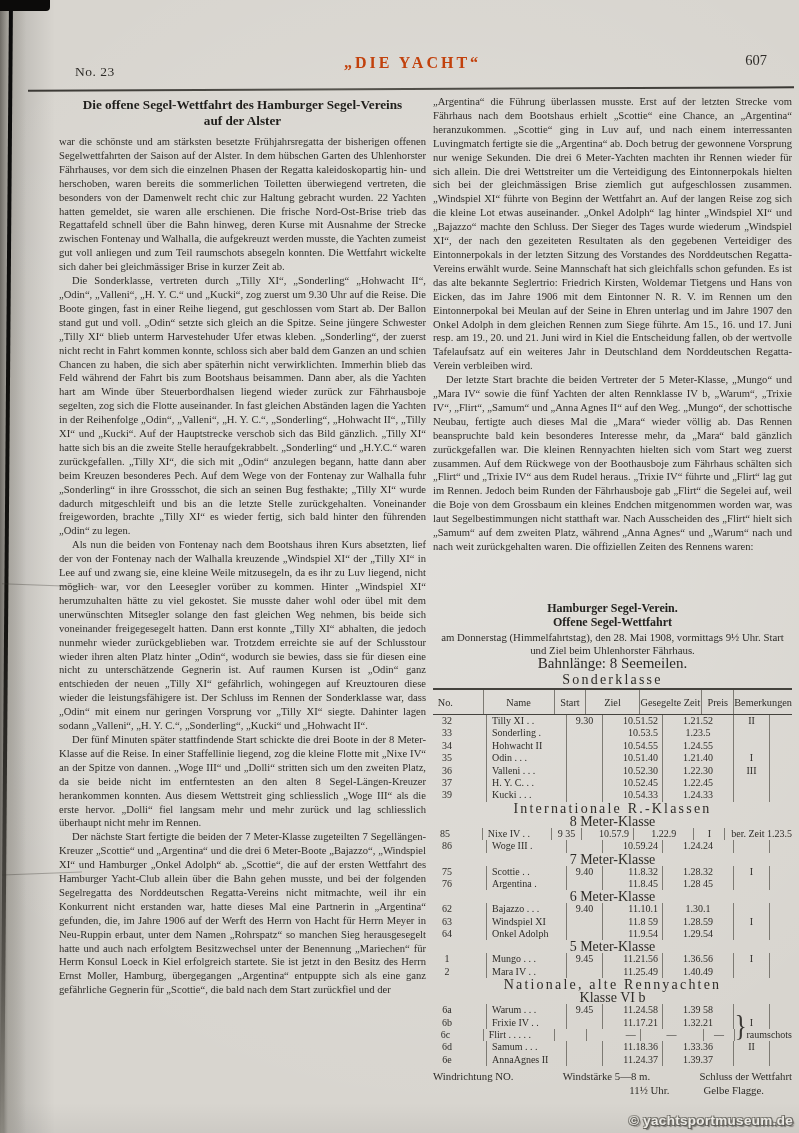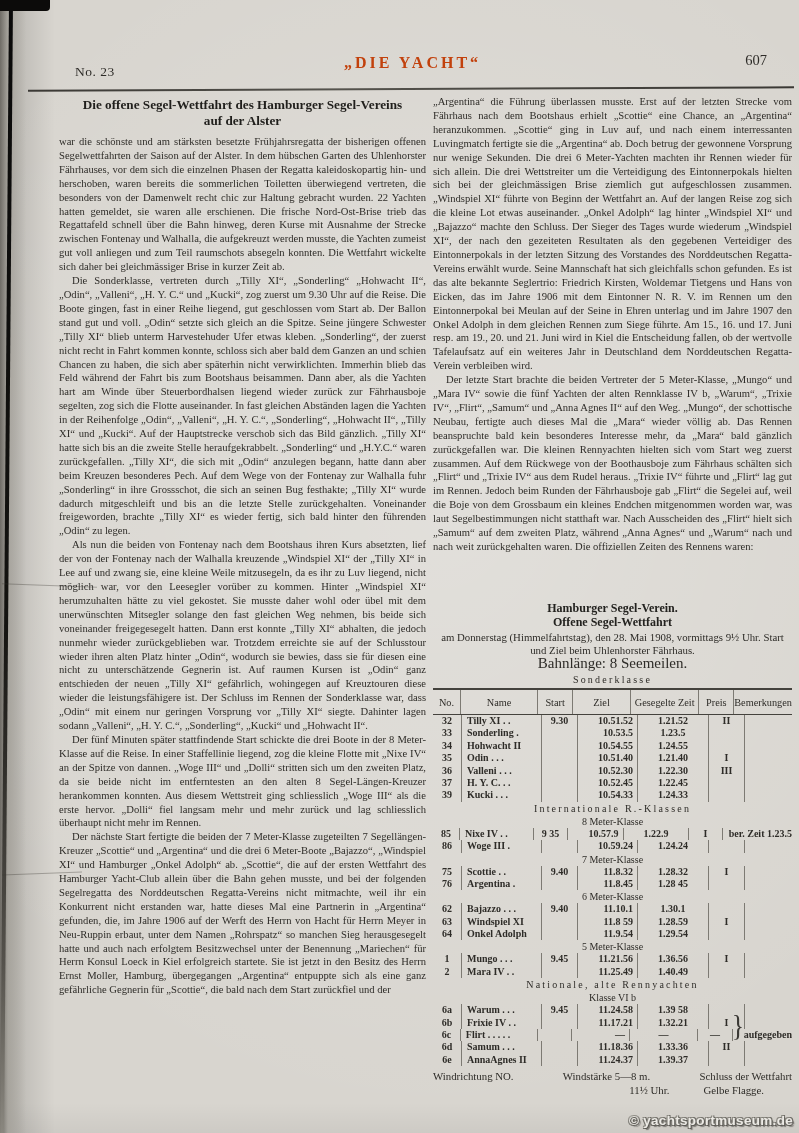--- a/index.html
+++ b/index.html
@@ -54,33 +54,33 @@
   
   .results{position:absolute;left:433px;top:601px;width:359px;}
   .r-head1,.r-head2{text-align:center;font-weight:bold;font-size:12px;line-height:14px;color:#23221f;margin:0;}
   .r-date{text-align:center;font-size:10.8px;line-height:13px;margin:2px 0 0 0;}
   .r-course{text-align:center;font-size:15px;line-height:13px;margin:0;}
   .r-class1{text-align:center;font-size:10.2px;letter-spacing:2.5px;margin:3px 0 2px 0;}
 
   .rtable{width:359px;font-size:10px;}
   .thead{display:flex;border-top:2px solid #44423d;border-bottom:1px solid #44423d;
     font-size:10.3px;height:24px;align-items:center;}
-  .trow{display:flex;line-height:12.4px;height:12.4px;align-items:center;font-weight:bold;}
+  .trow{display:flex;line-height:12.4px;height:12.4px;align-items:center;}
   .tc{box-sizing:border-box;overflow:visible;white-space:nowrap;height:100%;display:flex;align-items:center;}
   .tc-no{width:28px;justify-content:center;}
-  .tc-name{width:80px;padding-left:5px;}
+  .tc-name{width:80px;padding-left:5px;margin-left:25px;}
   .tc-start{width:36px;justify-content:center;}
   .tc-ziel{width:60px;justify-content:flex-end;padding-right:4px;}
   .tc-zeit{width:71px;justify-content:center;}
   .tc-preis{width:36px;justify-content:center;}
   .tc-bem{flex:1;padding-left:6px;}
   .trow .tc + .tc, .thead .tc + .tc{border-left:1px solid #7d7a73;}
   .thead .tc{justify-content:center;padding:0;}
   .thead .tc-name,.thead .tc-bem{justify-content:center;padding-left:0;}
-  .tsection{text-align:center;font-size:10px;line-height:13px;height:13px;}
+  .tsection{text-align:center;font-size:14px;line-height:13px;height:13px;}
   .tsection.spaced{letter-spacing:2.2px;}
   .tc-bem.brace{position:relative;}
   .tc-bem.brace::before{
     content:"}";position:absolute;left:-1px;top:-9px;font-size:26px;
     font-weight:300;color:#3a3834;transform:scaleY(1.15);
   }
   .tc-bem.brace{padding-left:11px;}
 
   .r-footer{margin-top:4px;font-size:10.8px;line-height:13.5px;}
   .rf-line1{display:flex;justify-content:space-between;}
@@ -316,21 +316,21 @@
           <div class="tc tc-preis">I</div>
           <div class="tc tc-bem"></div>
         </div>
         <div class="trow">
           <div class="tc tc-no">6c</div>
           <div class="tc tc-name">Flirt . . . . .</div>
           <div class="tc tc-start"></div>
           <div class="tc tc-ziel">—</div>
           <div class="tc tc-zeit">—</div>
           <div class="tc tc-preis">—</div>
-          <div class="tc tc-bem brace">aufgegeben</div>
+          <div class="tc tc-bem brace">raumschots</div>
         </div>
         <div class="trow">
           <div class="tc tc-no">6d</div>
           <div class="tc tc-name">Samum  . . .</div>
           <div class="tc tc-start"></div>
           <div class="tc tc-ziel">11.18.36</div>
           <div class="tc tc-zeit">1.33.36</div>
           <div class="tc tc-preis">II</div>
           <div class="tc tc-bem"></div>
         </div>

